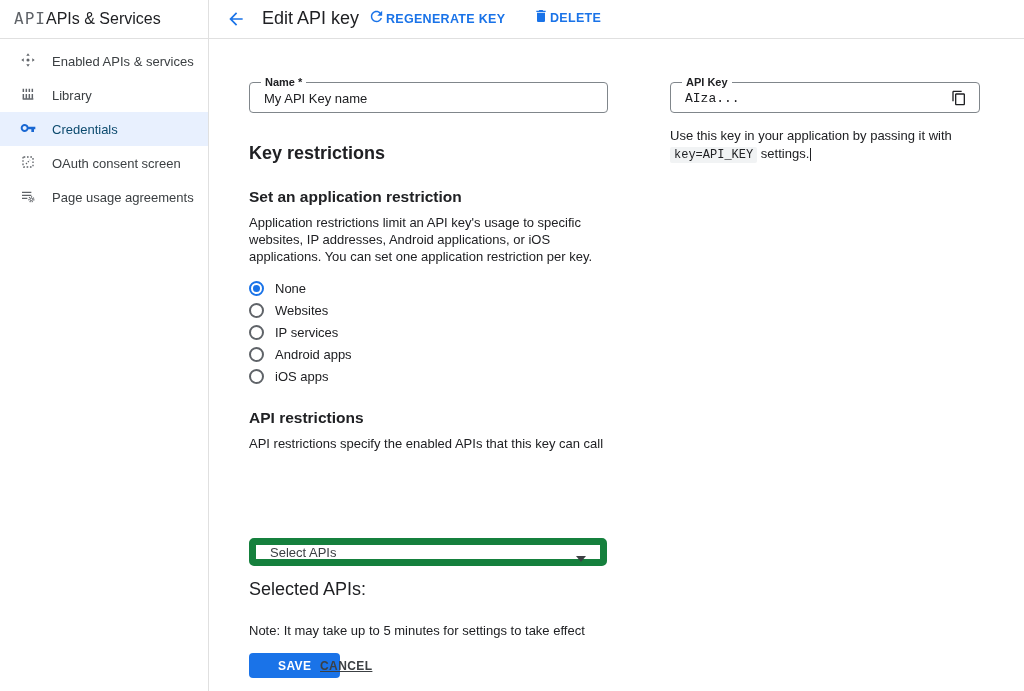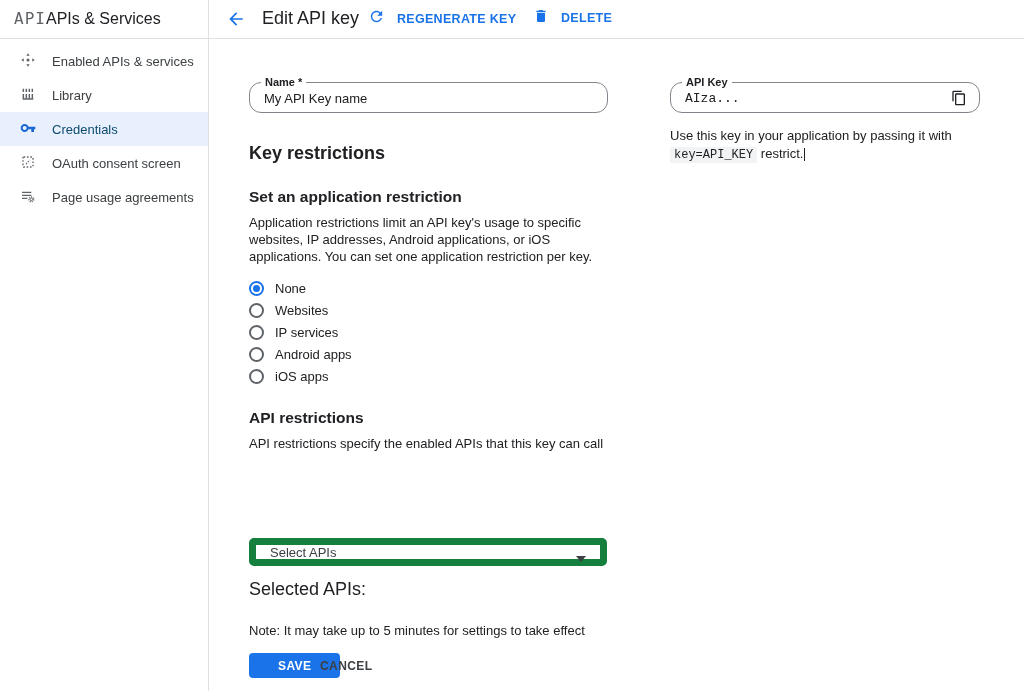--- a/index.html
+++ b/index.html
@@ -10,34 +10,34 @@
   
   .v-divider { position:absolute; left:208px; top:0; width:1px; height:691px; background:#e0e0e0; }
   .h-divider { position:absolute; left:0; top:38px; width:1024px; height:1px; background:#e0e0e0; }
 
   
   .logo { position:absolute; left:14px; top:9px; font-family:"DejaVu Sans Mono", monospace;
     font-weight:normal; font-size:16px; letter-spacing:1px; color:#5f6368; }
   .product-name { position:absolute; left:46px; top:10px; font-size:16px; color:#202124; }
   .back-btn { position:absolute; left:226px; top:9px; width:20px; height:20px; cursor:pointer; }
   .page-title { position:absolute; left:262px; top:8px; font-size:18px; color:#202124; }
-  .top-action { position:absolute; top:8px; display:flex; align-items:center; gap:12px; cursor:pointer; }
+  .top-action { position:absolute; top:8px; display:flex; align-items:center; gap:1px; cursor:pointer; }
   .top-action .lbl { font-size:12.5px; font-weight:600; letter-spacing:.3px; color:#1a73e8; }
   .regen { left:368px; }
   .del { left:533px; }
 
   
   .sidebar { position:absolute; left:0; top:44px; width:208px; }
   .side-item { display:flex; align-items:center; height:34px; padding-left:20px; gap:16px;
     font-size:13px; color:#3c4043; cursor:pointer; }
   .side-item.selected { background:#e8f0fe; color:#0c4a6e; }
   .side-item svg { flex:none; }
 
   
-  .field { position:absolute; border:1px solid #80868b; border-radius:12px; background:#fff; }
+  .field { position:absolute; border:1px solid #80868b; border-radius:4px; background:#fff; }
   .field-label { position:absolute; top:-7px; left:11px; background:#fff; padding:0 4px;
     font-size:11px; font-weight:700; color:#202124; white-space:nowrap; }
   .field-value { position:absolute; left:14px; top:50%; transform:translateY(-50%);
     font-size:13px; color:#202124; white-space:nowrap; }
   .field-value.mono { font-family:"Liberation Mono", monospace; font-size:13px; }
   .copy-btn { position:absolute; right:12px; top:50%; transform:translateY(-50%);
     width:16px; height:16px; cursor:pointer; }
 
   .name-field { left:249px; top:82px; width:359px; height:31px; }
   .apikey-field { left:670px; top:82px; width:310px; height:31px; }
@@ -79,21 +79,21 @@
   .dd-caret { position:absolute; right:14px; top:11px; width:0; height:0;
     border-left:5px solid transparent; border-right:5px solid transparent;
     border-top:6px solid #3c4043; }
 
   
   .save-btn { position:absolute; left:249px; top:653px; height:25px; padding:0 29px;
     background:#1a73e8; color:#fff; font-size:12px; font-weight:700; letter-spacing:.4px;
     border:none; border-radius:4px; cursor:pointer; font-family:"Liberation Sans", sans-serif; }
   .cancel-btn { position:absolute; left:316px; top:653px; height:25px; padding:0 4px;
     background:transparent; color:#3c4043; font-size:12px; font-weight:700; letter-spacing:.4px;
-    border:none; cursor:pointer; font-family:"Liberation Sans", sans-serif; }
+    border:none; cursor:pointer; font-family:"Liberation Sans", sans-serif;text-decoration:underline; }
 </style>
 </head>
 <body>
 
 <div class="app">
 
   <div class="v-divider"></div>
   <div class="h-divider"></div>
 
   <div class="logo">API</div>
@@ -192,21 +192,21 @@
     <span class="field-label">API Key</span>
     <span class="field-value mono">AIza...</span>
     <span class="copy-btn">
       <svg width="16" height="16" viewBox="0 0 24 24">
           <path d="M16 1H4c-1.1 0-2 .9-2 2v14h2V3h12V1zm3 4H8c-1.1 0-2 .9-2 2v14c0 1.1.9 2 2 2h11c1.1 0 2-.9 2-2V7c0-1.1-.9-2-2-2zm0 16H8V7h11v14z" fill="#202124"></path>
         </svg>
     </span>
   </div>
 
   <div class="key-help">
-    <span>Use this key in your application by passing it with </span><span class="code-chip">key=API_KEY</span><span> restrict.</span><span class="caret"></span>
+    <span>Use this key in your application by passing it with </span><span class="code-chip">key=API_KEY</span><span> settings.</span><span class="caret"></span>
   </div>
 
   <div class="h-key-restrictions">Key restrictions</div>
   <div class="h-app-restriction">Set an application restriction</div>
   <div class="p-app-restriction">Application restrictions limit an API key's usage to specific websites, IP addresses, Android applications, or iOS applications. You can set one application restriction per key.</div>
 
   <div class="radio-group rg-app">
     <div class="radio-row">
       <span class="radio sel"></span>
       <span class="radio-label">None</span>

